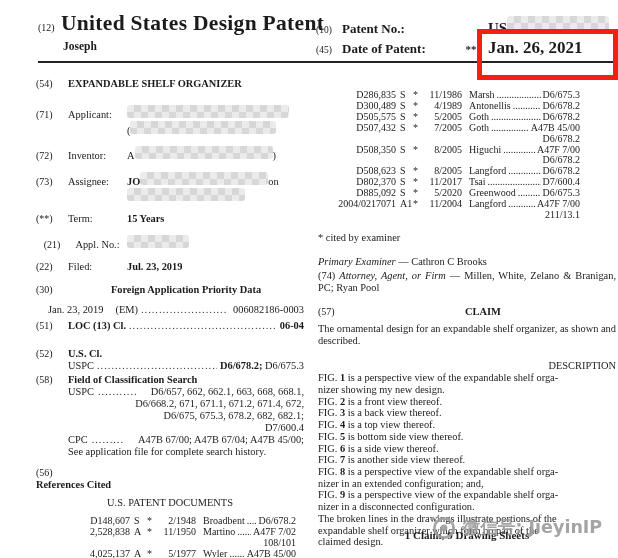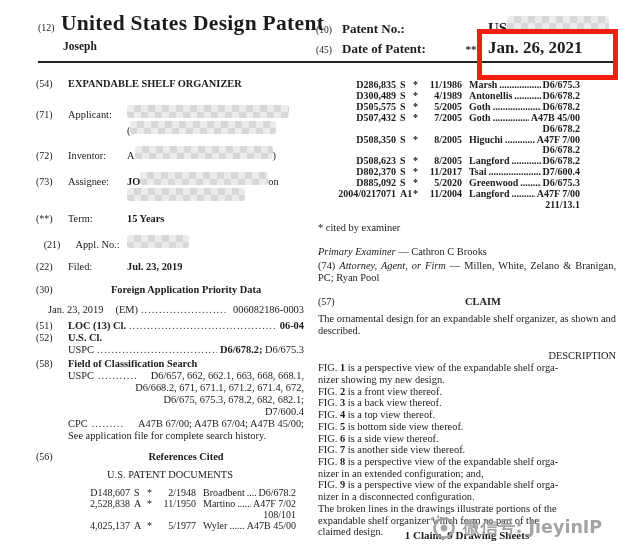--- a/index.html
+++ b/index.html
@@ -145,21 +145,21 @@
       <span class="c">(30)</span>
       <span class="heading-ctr">Foreign Application Priority Data</span>
     </div>
     <div class="row" style="margin-bottom:4px;">
       <span style="margin-left:12px;">Jan. 23, 2019</span>
       <span class="sp2">(EM)</span>
       <span class="dots">........................</span>
       <span class="rt">006082186-0003</span>
     </div>
 
-    <div class="row" style="margin-bottom:0;">
+    <div class="row" style="margin-bottom:16px;">
       <span class="c">(51)</span>
       <span class="b">LOC (13) Cl.</span>
       <span class="dots">..........................................</span>
       <span class="rt b">06-04</span>
     </div>
 
     <div class="row">
       <span class="c">(52)</span>
       <span class="b">U.S. Cl.</span>
     </div>
@@ -183,21 +183,21 @@
         <div class="rt">D6/675, 675.3, 678.2, 682, 682.1;</div>
         <div class="rt">D7/600.4</div>
       </div>
     <div class="row">
       <span style="margin-left:32px;">CPC</span>
       <span style="margin:0 4px;letter-spacing:1px;">.........</span>
       <span class="rt" style="flex:1;">A47B 67/00; A47B 67/04; A47B 45/00;</span>
     </div>
     <div style="margin-left:32px;margin-bottom:9px;">See application file for complete search history.</div>
 
-    <div class="heading-row" style="margin-bottom:6px;">
+    <div class="heading-row" style="margin-bottom:6px;flex-direction:column;">
       <span class="c">(56)</span>
       <span class="heading-ctr">References Cited</span>
     </div>
     <div style="text-align:center;margin-bottom:7px;">U.S. PATENT DOCUMENTS</div>
 
     <div class="refs" style="margin-left:28px;width:232px;">
         <div class="ref-row">
           <span class="rn">D148,607</span>
           <span class="rk">S</span>
           <span class="rs">*</span>
@@ -222,21 +222,21 @@
           <span class="rs">*</span>
           <span class="rd">5/1977</span>
           <span class="rname">Wyler</span>
           <span class="rdots">............................................................</span>
           <span class="rcls">A47B 45/00</span>
         </div>
       </div>
   </div>
 
   <div class="col-r">
-    <div class="refs" style="margin-left:12px;width:250px;margin-top:2px;font-weight:bold;">
+    <div class="refs" style="margin-left:12px;width:250px;margin-top:12px;">
         <div class="ref-row">
           <span class="rn">D286,835</span>
           <span class="rk">S</span>
           <span class="rs">*</span>
           <span class="rd">11/1986</span>
           <span class="rname">Marsh</span>
           <span class="rdots">............................................................</span>
           <span class="rcls">D6/675.3</span>
         </div>
         <div class="ref-row">

